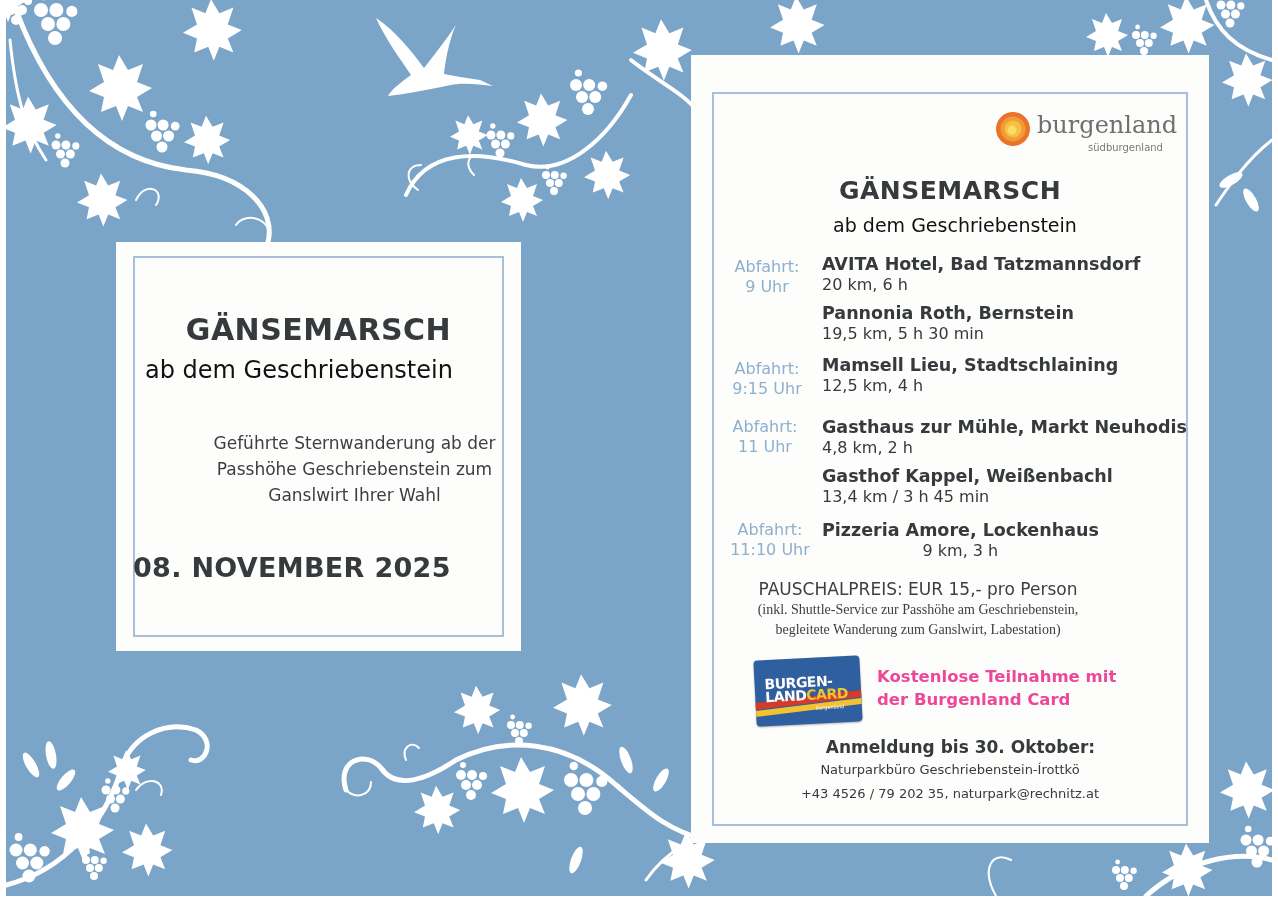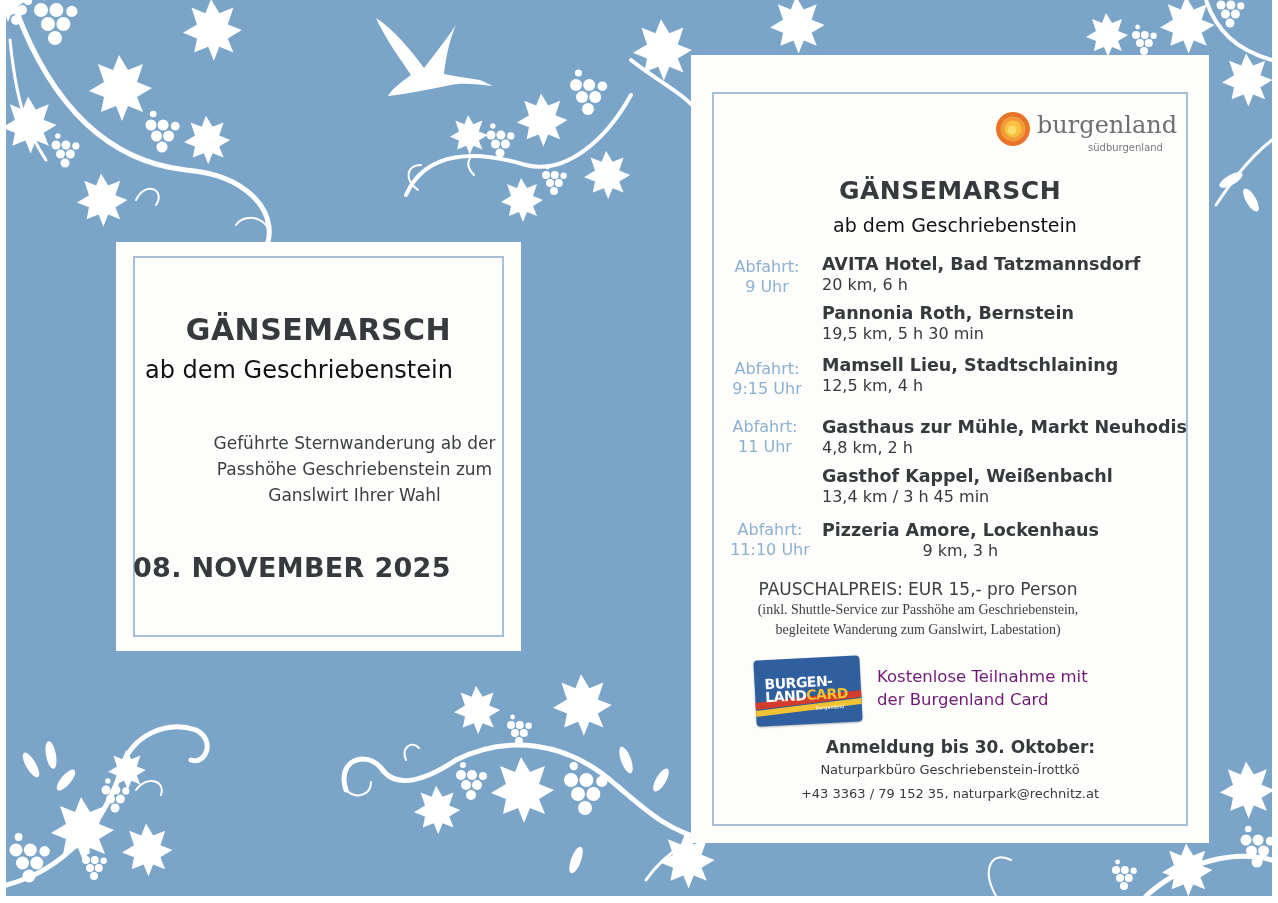--- a/index.html
+++ b/index.html
@@ -41,21 +41,21 @@
   .price .p1 { font-size:17px; line-height:22px; }
   .price .p2 { font-size:14px; line-height:20px;font-family:Liberation Serif, serif; }
 
   .bcard { position:absolute; left:755px; top:658px; width:106px; height:66px; transform:rotate(-3deg);
            background:#2f5f9e; border-radius:4px; overflow:hidden; box-shadow:0 1px 2px rgba(0,0,0,0.3); }
   .bcard .stripe1 { position:absolute; left:-10px; top:38px; width:140px; height:7px; background:#d33b2a; transform:rotate(-4deg); }
   .bcard .stripe2 { position:absolute; left:-10px; top:46px; width:140px; height:6px; background:#f1c232; transform:rotate(-4deg); }
   .bcard .t1 { position:absolute; left:10px; top:18px; font-weight:bold; font-size:14px; line-height:13px; color:#fff; letter-spacing:-0.5px; }
   .bcard .t2 { color:#f1c232; }
   .bcard .mini { position:absolute; left:60px; top:47px; font-size:5px; color:#fff; }
-  .card-text { position:absolute; left:877px; top:665px; font-weight:normal; font-size:16.5px; line-height:23px; color:#701a75; }
+  .card-text { position:absolute; left:877px; top:665px; font-weight:bold; font-size:16.5px; line-height:23px; color:#ec4899; }
   .reg { position:absolute; left:712px; width:476px; top:736px; text-align:center; color:#363a3d; }
   .reg .r1 { font-weight:bold; font-size:17px; line-height:22px;padding-left:21px; }
   .reg .r2 { font-size:13px; line-height:24px; }
 </style>
 </head>
 <body>
 
 <div class="bg">
   <svg class="deco" viewBox="0 0 1266 896" xmlns="http://www.w3.org/2000/svg">
     <g fill="none" stroke="#ffffff" stroke-linecap="round">
@@ -239,14 +239,14 @@
   <div class="mini">burgenland</div>
 </div>
 <div class="card-text">
   <div>Kostenlose Teilnahme mit</div>
   <div>der Burgenland Card</div>
 </div>
 
 <div class="reg">
   <div class="r1">Anmeldung bis 30. Oktober:</div>
   <div class="r2">Naturparkbüro Geschriebenstein-Írottkö</div>
-  <div class="r2">+43 3363 / 79 152 35, naturpark@rechnitz.at</div>
+  <div class="r2">+43 4526 / 79 202 35, naturpark@rechnitz.at</div>
 </div>
 
 </body></html>

